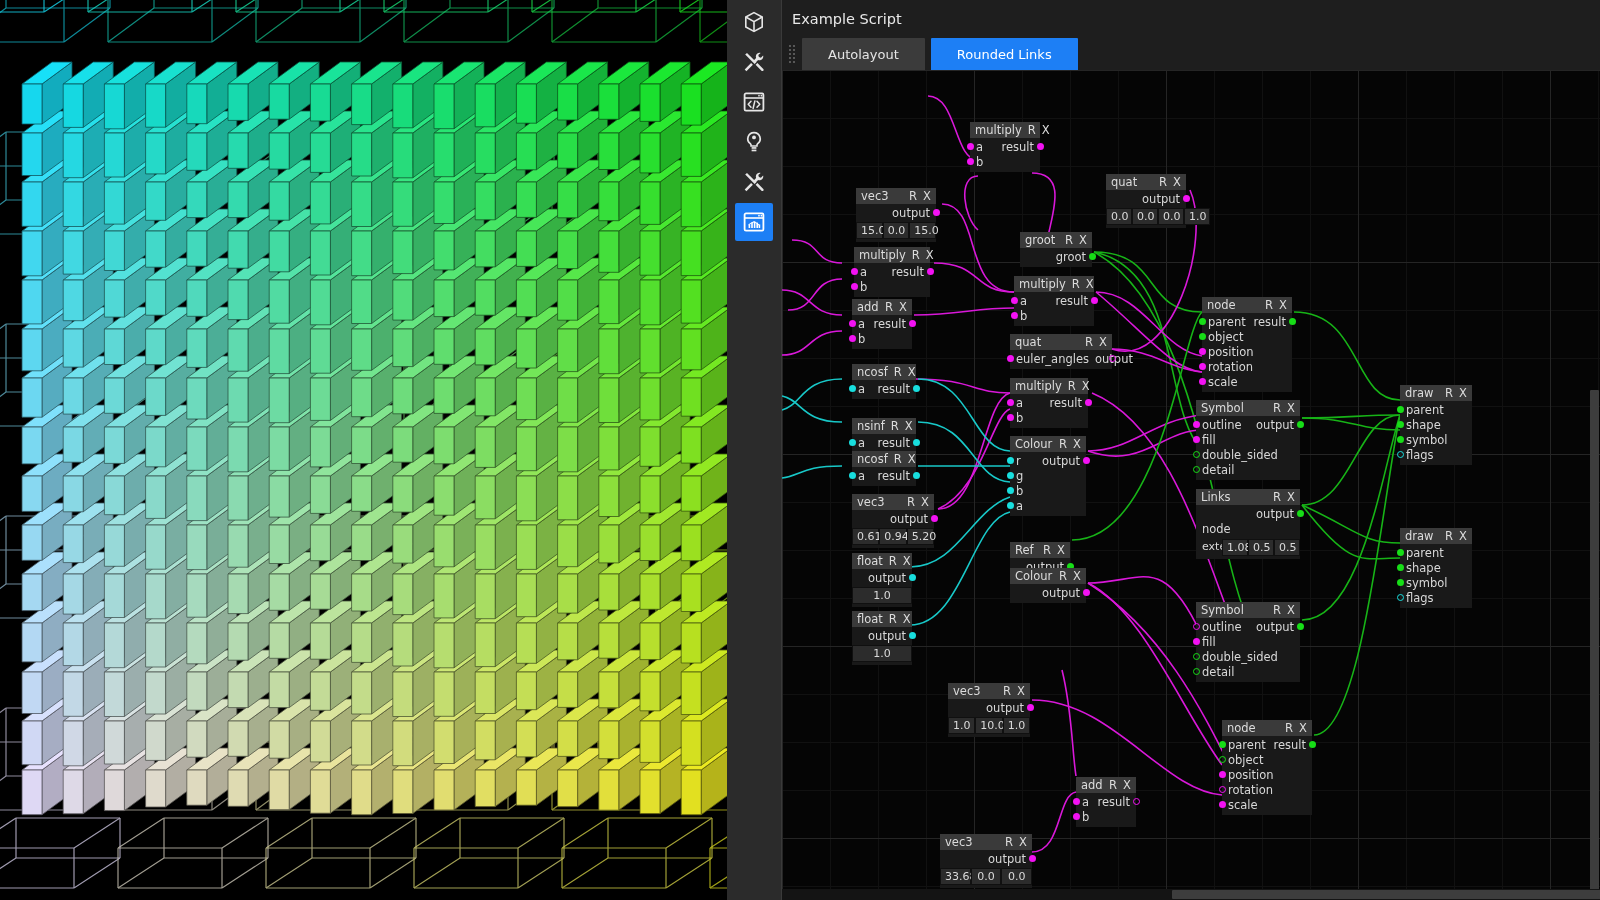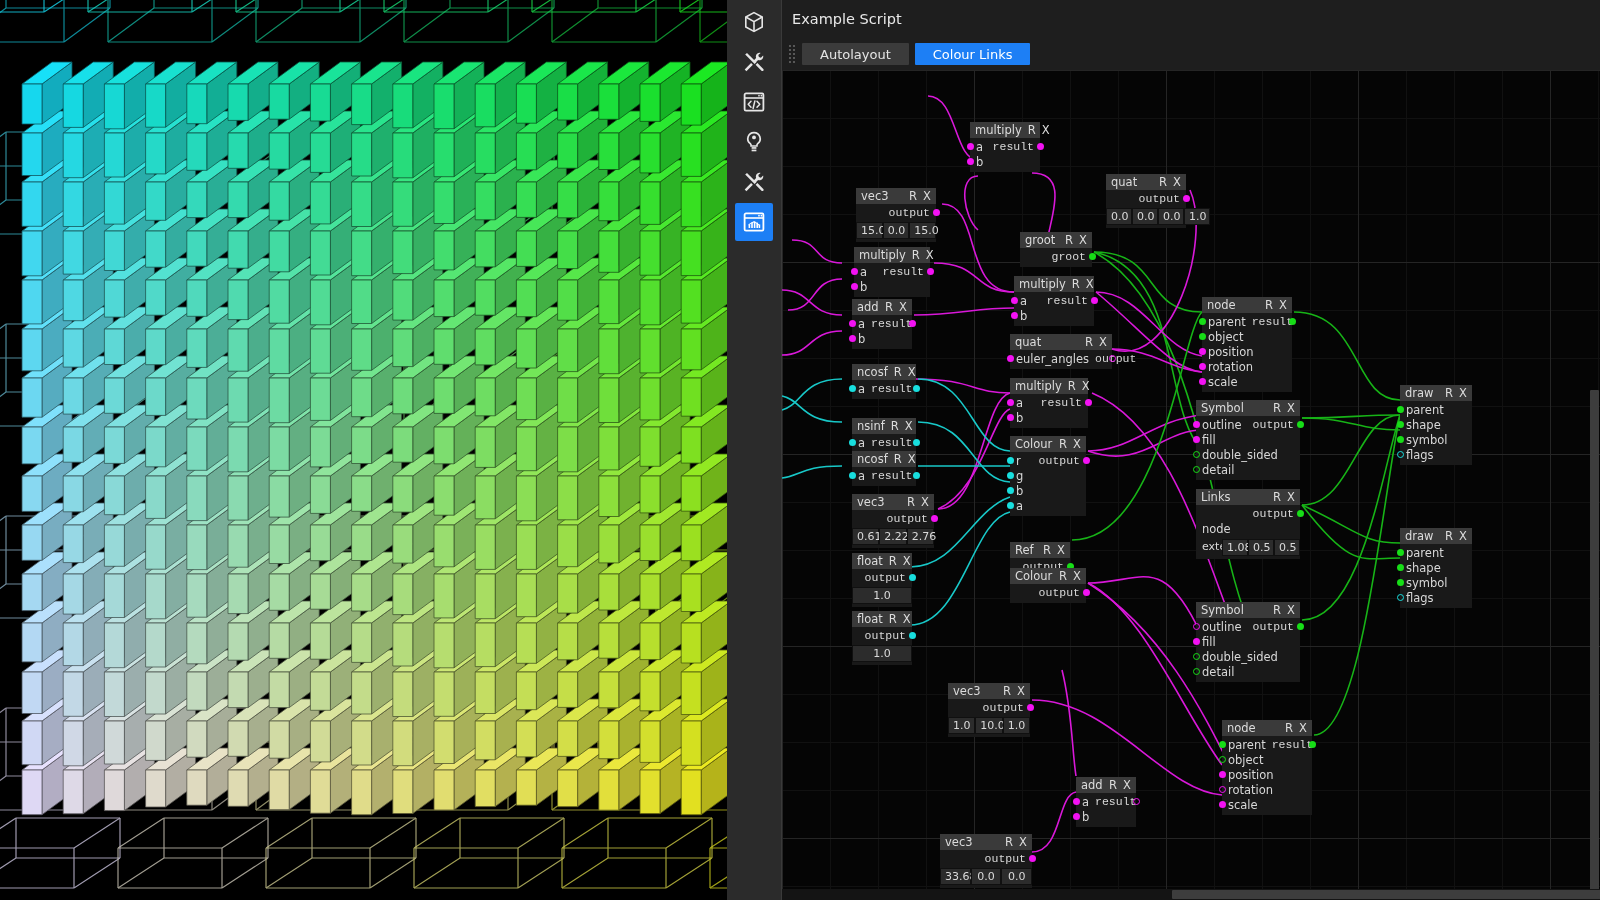--- a/index.html
+++ b/index.html
@@ -49,21 +49,21 @@
     height: 32px; display: flex; align-items: center;
     gap: 6px; padding-left: 6px; background: #1e1e1e;
   }
   .grip {
     width: 8px; height: 20px;
     background-image: radial-gradient(#6a6a6a 1px, transparent 1px);
     background-size: 4px 4px;
     opacity: .75;
   }
   .tb-btn {
-    height: 22px; padding: 0 18px;
+    height: 33px; padding: 0 26px;
     display: flex; align-items: center;
     font-size: 13px; color: #e4e4e4;
     background: #3b3b3b; border-radius: 1px;
     white-space: nowrap;
   }
   .tb-btn.primary { background: #1d7ff5; color: #fff; }
 
   
   #graph-wrap {
     position: relative; flex: 1 1 auto; overflow: hidden;
@@ -93,21 +93,21 @@
   .node-hdr .nm { flex: 1 1 auto; white-space: nowrap; }
   .node-hdr .btn { color: #dcdcdc; }
   .node-body { position: relative; padding: 1px 0 3px 0; }
   .row {
     position: relative; height: 15px;
     display: flex; align-items: center;
     padding: 0 6px; white-space: nowrap;
   }
   .row .in { flex: 0 0 auto; }
   .row .sp { flex: 1 1 auto; min-width: 6px; }
-  .row .out { flex: 0 0 auto; font-family: Liberation Mono, monospace; }
+  .row .out { flex: 0 0 auto; }
   .dot {
     position: absolute; width: 7px; height: 7px; border-radius: 50%;
     top: 4px;
   }
   .dot.l { left: -3.5px; }
   .dot.r { right: -3.5px; }
   .dot.pink   { background: #f312f3; }
   .dot.green  { background: #17dd17; }
   .dot.cyan   { background: #18dede; }
   .dot.o-pink  { background: transparent; border: 1.5px solid #f312f3; }
@@ -1570,21 +1570,21 @@
     </div>
   </div>
 
   <div id="panel">
 
     <div id="panel-title">Example Script</div>
 
     <div id="panel-toolbar">
       <div class="grip"></div>
       <div class="tb-btn">Autolayout</div>
-      <div class="tb-btn primary">Colour Links</div>
+      <div class="tb-btn primary">Rounded Links</div>
     </div>
 
     <div id="graph-wrap">
       <svg id="links">
           <path d="M 146,26 C 175,26 172,90 196,90" fill="none" stroke="#d918d9" stroke-width="1.6"></path>
           <path d="M 250,103 C 300,103 250,182 270,182" fill="none" stroke="#d918d9" stroke-width="1.6"></path>
           <path d="M 196,106 C 175,106 182,148 196,160" fill="none" stroke="#d918d9" stroke-width="1.6"></path>
           <path d="M 160,134 C 200,134 180,222 232,222" fill="none" stroke="#d918d9" stroke-width="1.6"></path>
           <path d="M 60,193 C 30,193 40,170 10,170" fill="none" stroke="#d918d9" stroke-width="1.6"></path>
           <path d="M 60,209 C 28,209 36,240 6,240" fill="none" stroke="#d918d9" stroke-width="1.6"></path>
@@ -2012,22 +2012,22 @@
             </div>
             <div class="node-body">
               <div class="row">
                 <span class="in"></span>
                 <span class="sp"></span>
                 <span class="out">output</span>
                 <span class="dot r pink"></span>
               </div>
               <div class="fields">
                 <span class="f" style="flex: 1 1 0px;">0.61</span>
-                <span class="f" style="flex: 1 1 0px;">2.22</span>
-                <span class="f" style="flex: 1 1 0px;">2.76</span>
+                <span class="f" style="flex: 1 1 0px;">0.94</span>
+                <span class="f" style="flex: 1 1 0px;">5.20</span>
               </div>
             </div>
           </div>
           <div class="node" style="left: 228px; top: 472px; width: 58px;">
             <div class="node-hdr">
               <span class="nm">Ref</span>
               <span class="btn">R</span>
               <span class="btn">X</span>
             </div>
             <div class="node-body">

